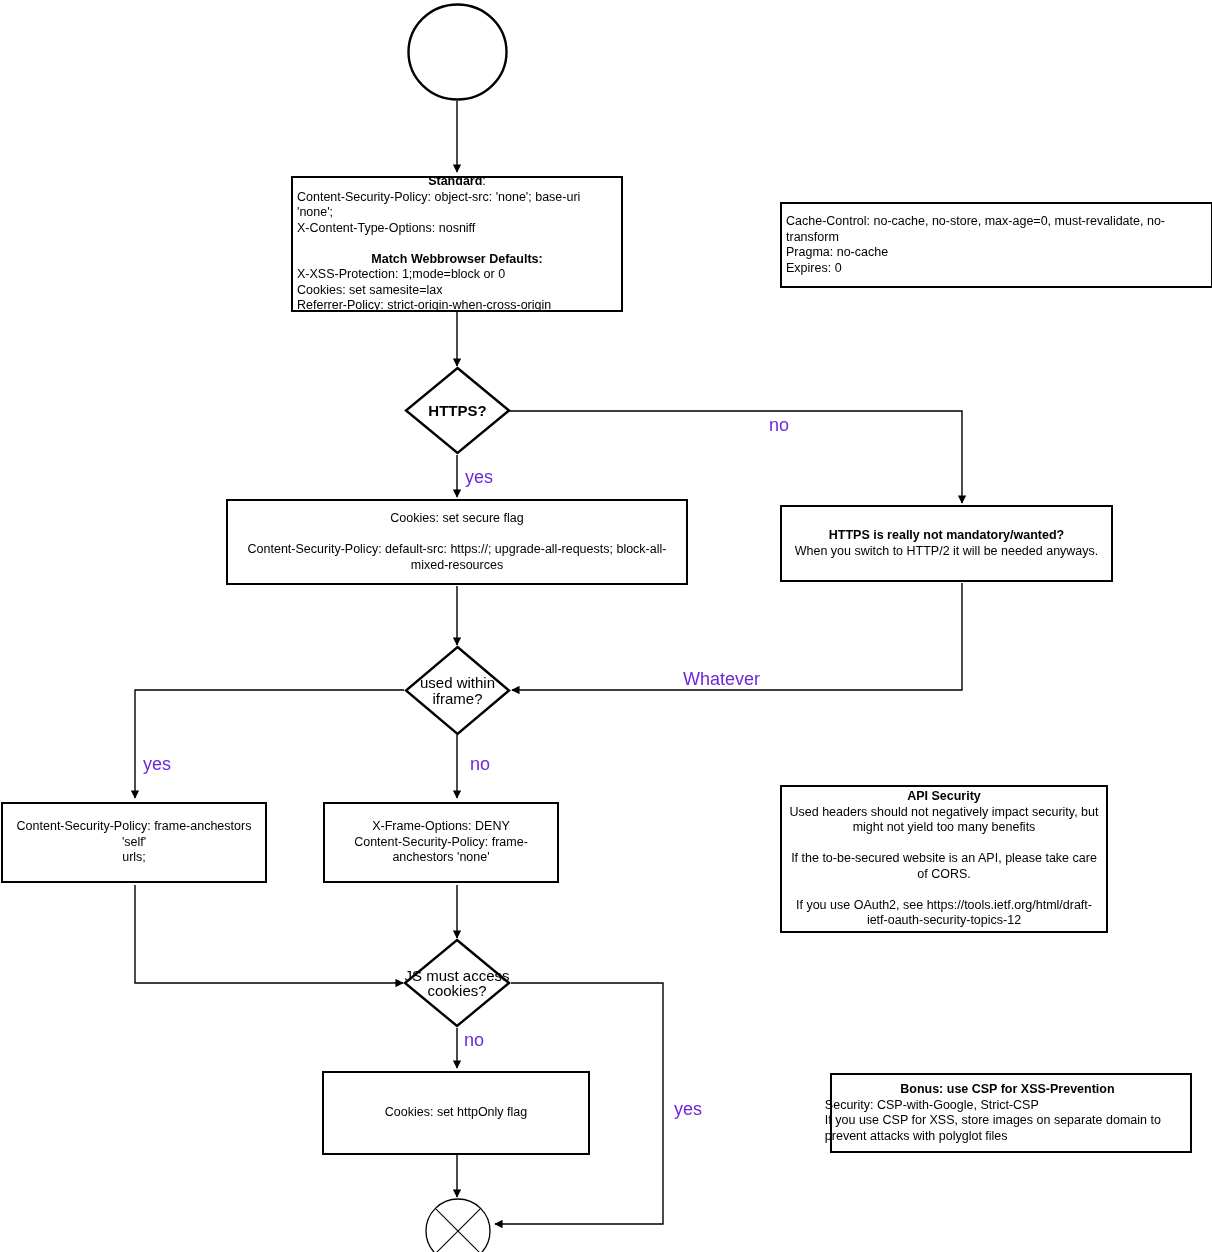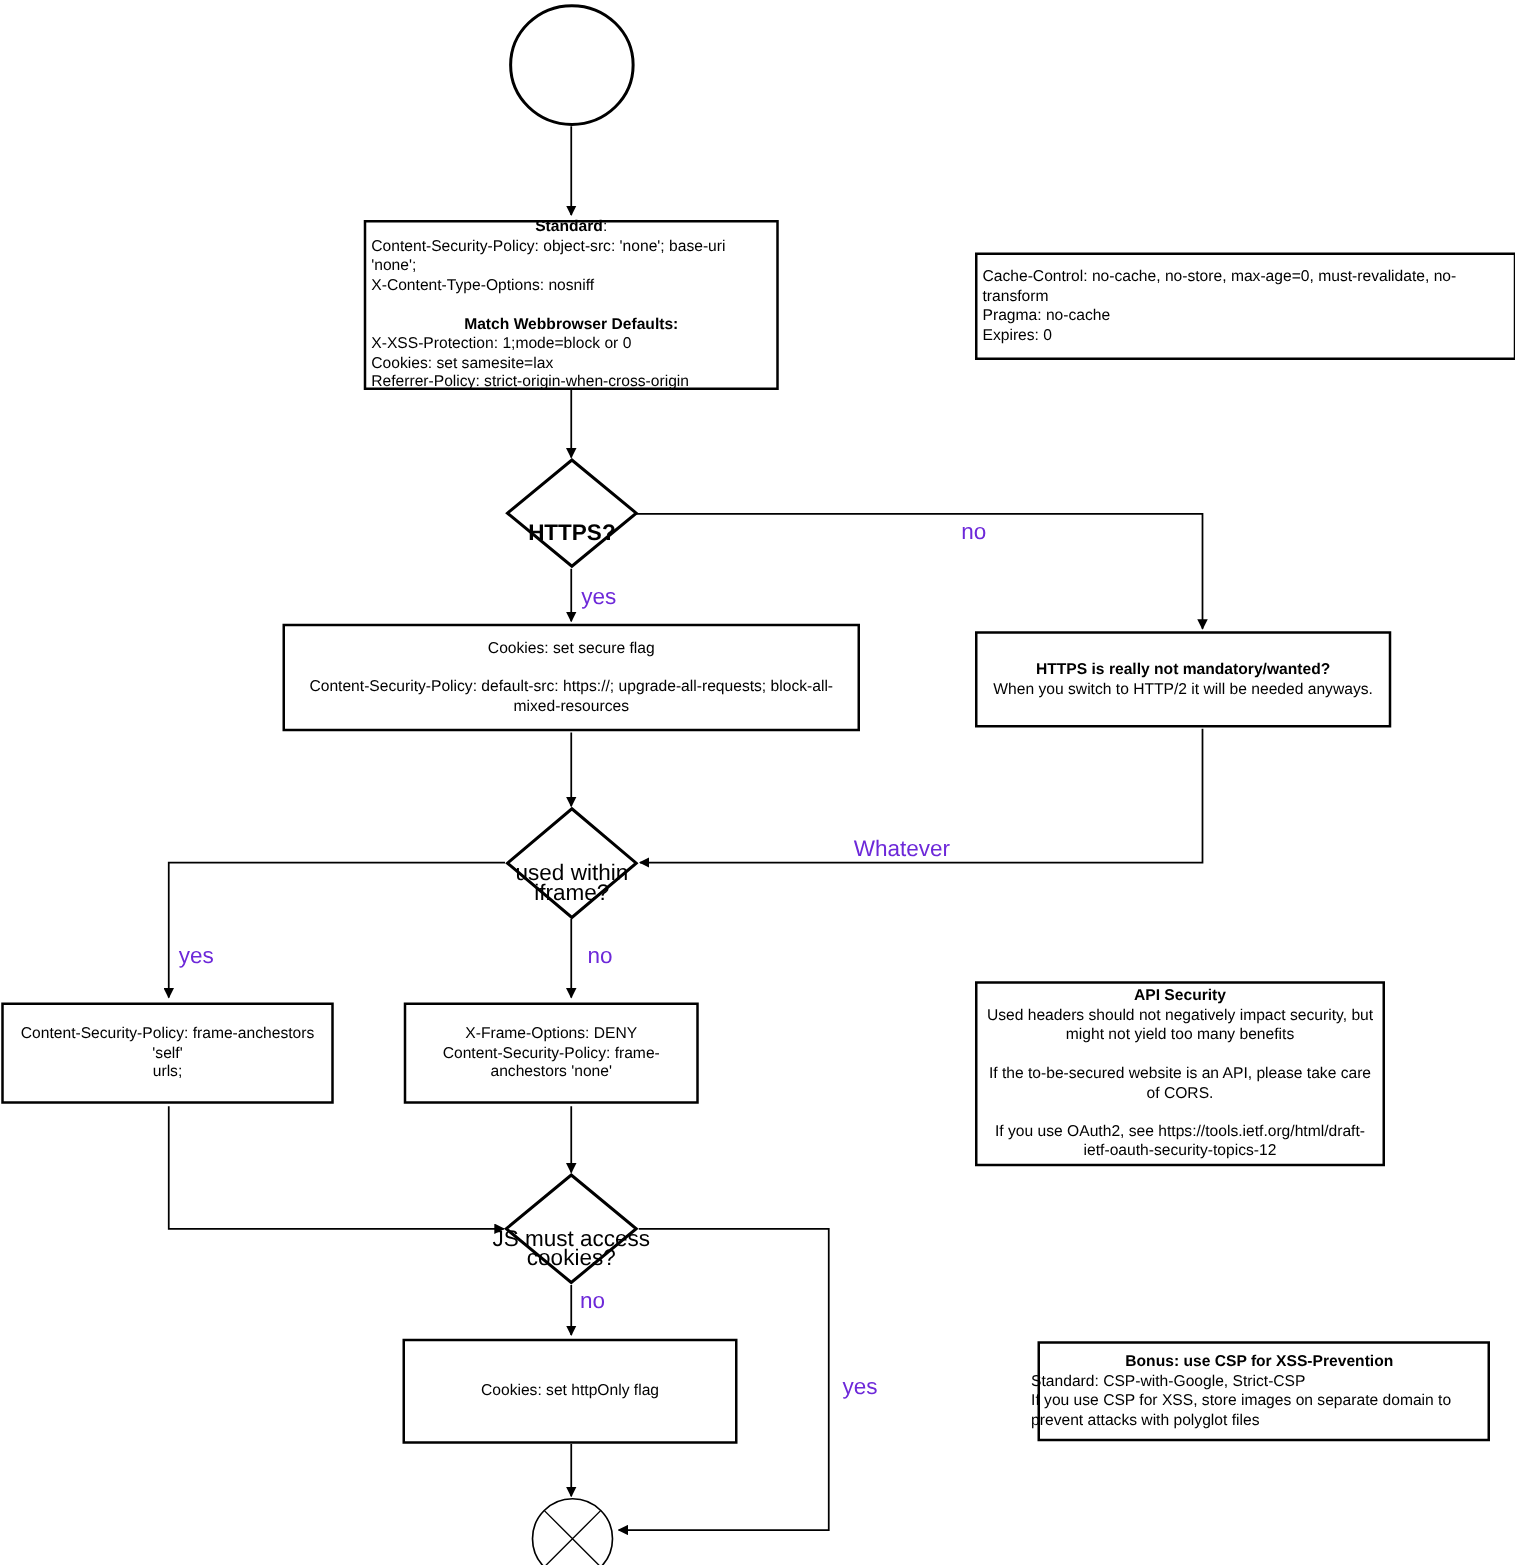--- a/index.html
+++ b/index.html
@@ -66,27 +66,27 @@
   }
   .spacer {
     height: 15.5px;
   }
   .diamond-wrap {
     position: absolute;
   }
   .diamond-label {
     position: absolute;
     left: 0;
-    top: 16px;
+    top: 0;
     width: 100%;
     height: 100%;
     display: flex;
     align-items: center;
     justify-content: center;
-    font-size: 18px;
+    font-size: 15px;
     line-height: 15.5px;
     text-align: center;
     white-space: nowrap;
   }
   .diamond-label.bold {
     font-weight: bold;
   }
   .edge-label {
     position: absolute;
     font-size: 18px;
@@ -240,21 +240,21 @@
 
   <div class="node rbox" style="left:322px; top:1071px; width:268px; height:84px;">
     <div class="inner">
       <div class="ctr">Cookies: set httpOnly flag</div>
     </div>
   </div>
 
   <div class="node rbox overflowtext" style="left:830px; top:1073px; width:362px; height:80px;">
     <div class="inner">
       <div class="hdr">Bonus: use CSP for XSS-Prevention</div>
-      <div>Standard: CSP-with-Google, Strict-CSP</div>
+      <div>Security: CSP-with-Google, Strict-CSP</div>
       <div>If you use CSP for XSS, store images on separate domain to</div>
       <div>prevent attacks with polyglot files</div>
     </div>
   </div>
 
   <div class="term" style="left:424px; top:1197px; width:68px; height:68px;">
     <svg width="68" height="68" viewBox="0 0 68 68">
       <circle cx="34" cy="34" r="32" fill="#ffffff" stroke="#000000" stroke-width="1.3"></circle>
       <path d="M 11.3 11.3 L 56.7 56.7 M 56.7 11.3 L 11.3 56.7" stroke="#000000" stroke-width="1.1" fill="none"></path>
     </svg>

